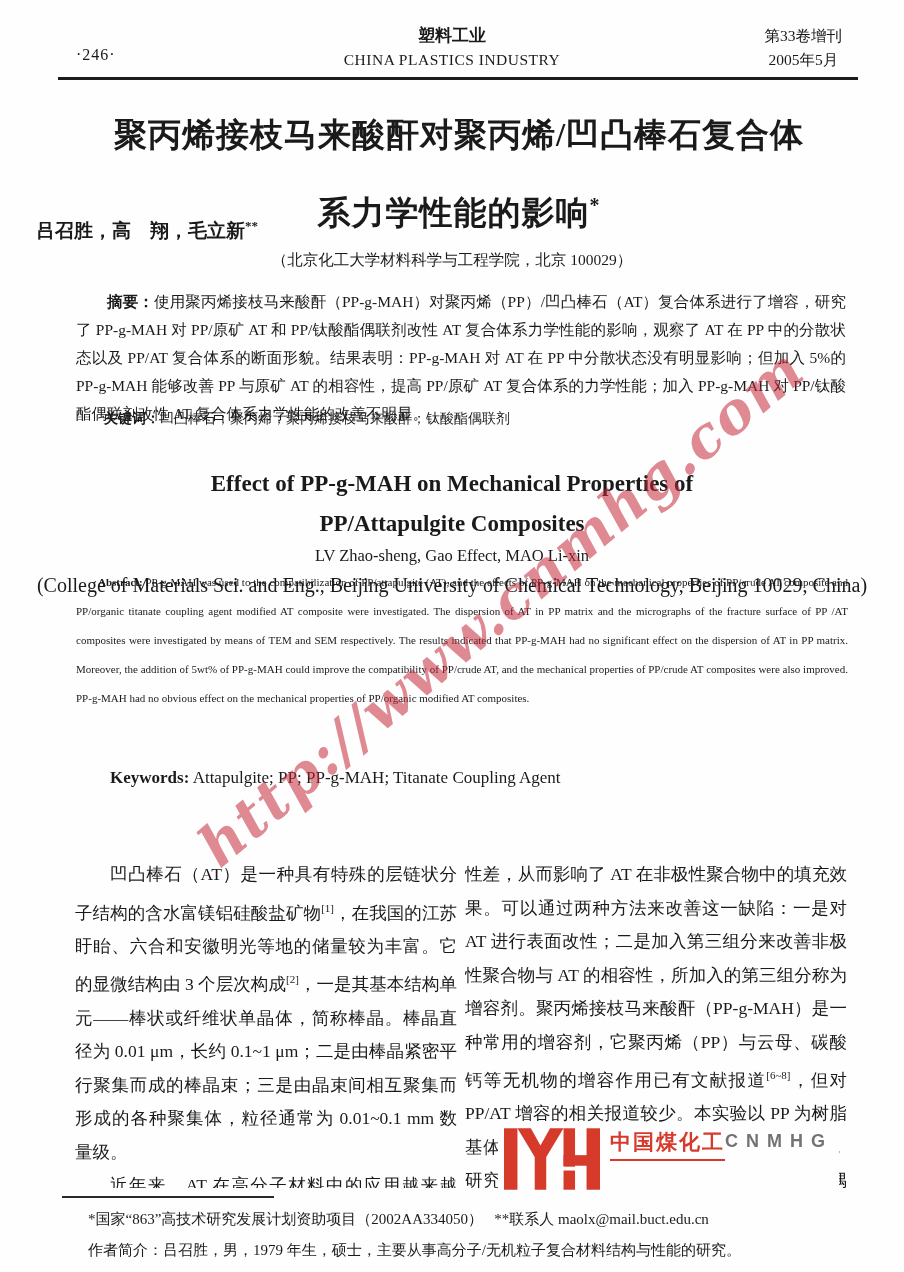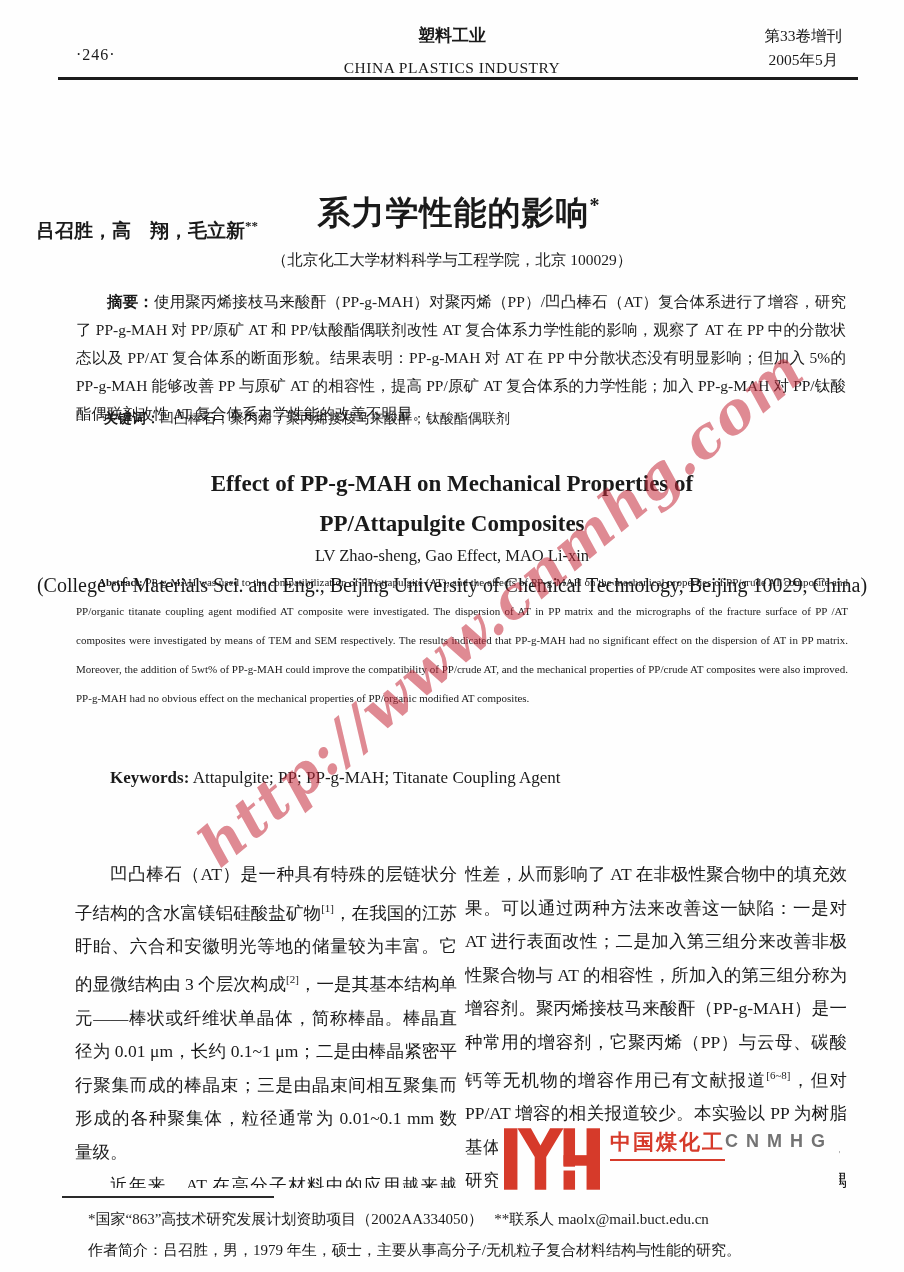--- a/index.html
+++ b/index.html
@@ -10,21 +10,21 @@
     margin: 0 auto;
     background: #fefefe;
     color: #1a1a1a;
     font-family: "Liberation Serif", "DejaVu Serif", serif;
     overflow: hidden;
   }
   
   .hdr-page-no { position: absolute; left: 76px; top: 46px; font-size: 16px; letter-spacing: 1px; }
   .hdr-center { position: absolute; left: 0; right: 0; top: 24px; text-align: center; }
   .hdr-center .cn { font-size: 17px; font-weight: bold; font-family: "Liberation Sans", sans-serif; }
-  .hdr-center .en { font-size: 15.5px; margin-top: 12px; letter-spacing: 0.5px; }
+  .hdr-center .en { font-size: 15.5px; margin-top: 4px; letter-spacing: 0.5px; }
   .hdr-right { position: absolute; right: 62px; top: 24px; text-align: center; font-size: 15.5px; line-height: 1.55; }
   .hdr-rule { position: absolute; left: 58px; top: 77px; width: 800px; height: 3px; background: #1c1c1c; }
   
   .title-cn { position: absolute; left: 60px; right: 46px; top: 100px; text-align: center;
               font-size: 33px; font-weight: bold; line-height: 70px; letter-spacing: 1px;
               font-family: "Liberation Serif", "DejaVu Serif", serif; }
   .title-cn sup { font-size: 20px; }
   .authors-cn { position: absolute; left: 0; right: 0; top: 218px; text-align: left;
                 font-size: 19px; font-weight: bold; margin-left: 36px; }
   .authors-cn sup { font-size: 13px; }
@@ -82,21 +82,21 @@
     <div class="cn">塑料工业</div>
     <div class="en">CHINA PLASTICS INDUSTRY</div>
   </div>
   <div class="hdr-right">
     <div>第33卷增刊</div>
     <div>2005年5月</div>
   </div>
   <div class="hdr-rule"></div>
 
   <div class="title-cn">
-    <br>
+    <span>聚丙烯接枝马来酸酐对聚丙烯/凹凸棒石复合体</span><br>
     <span>系力学性能的影响</span><sup>*</sup>
   </div>
 
   <div class="authors-cn">
     <span>吕召胜，高　翔，毛立新</span><sup>**</sup>
   </div>
   <div class="affil-cn">（北京化工大学材料科学与工程学院，北京 100029）</div>
 
   <div class="abstract-cn">
     <span class="lbl">摘要：</span><span>使用聚丙烯接枝马来酸酐（PP-g-MAH）对聚丙烯（PP）/凹凸棒石（AT）复合体系进行了增容，研究了 PP-g-MAH 对 PP/原矿 AT 和 PP/钛酸酯偶联剂改性 AT 复合体系力学性能的影响，观察了 AT 在 PP 中的分散状态以及 PP/AT 复合体系的断面形貌。结果表明：PP-g-MAH 对 AT 在 PP 中分散状态没有明显影响；但加入 5%的 PP-g-MAH 能够改善 PP 与原矿 AT 的相容性，提高 PP/原矿 AT 复合体系的力学性能；加入 PP-g-MAH 对 PP/钛酸酯偶联剂改性 AT 复合体系力学性能的改善不明显。</span>

